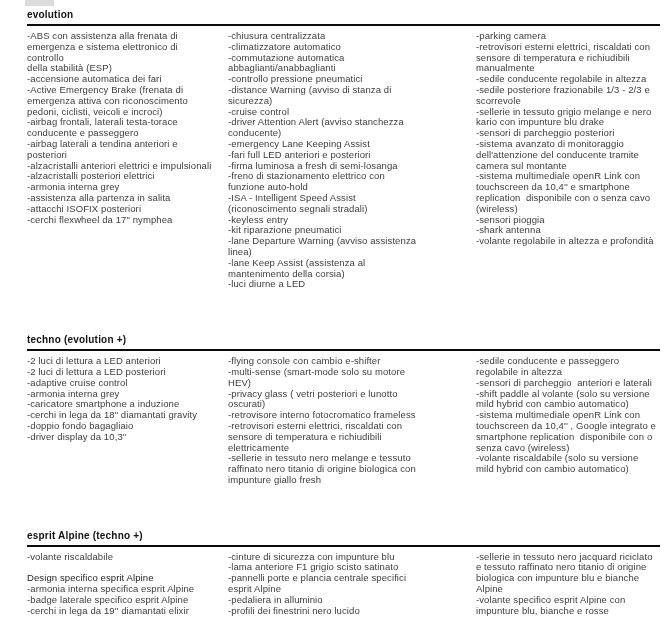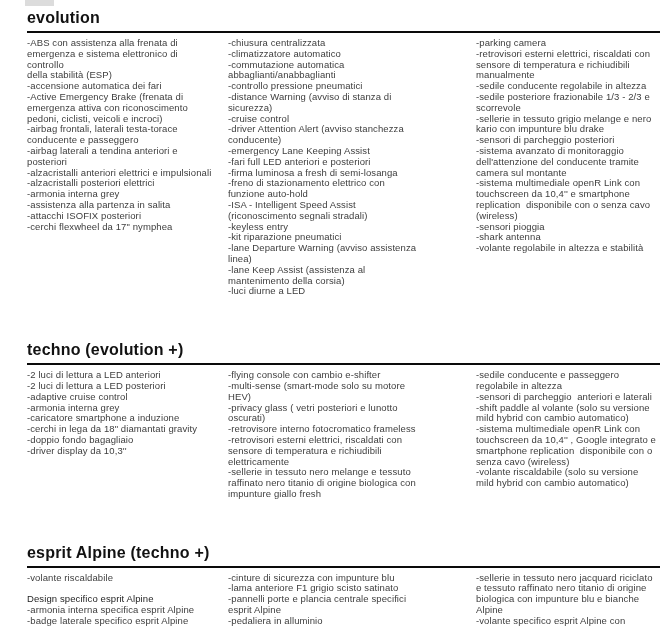--- a/index.html
+++ b/index.html
@@ -29,21 +29,21 @@
   }
   .section {
     margin-bottom: 44px;
   }
   .section:last-child {
     margin-bottom: 0;
   }
   .section-title {
     margin: 0 0 5px 0;
     width: 633px;
-    font-size: 16px;
+    font-size: 10px;
     font-weight: bold;
     letter-spacing: 0.2px;
     color: #121212;
     border-bottom: 2.5px solid #0a0a0a;
     padding-bottom: 4px;
   }
   .columns {
     display: grid;
     grid-template-columns: 201px 204px 228px;
     align-items: start;
@@ -117,21 +117,21 @@
           <div class="item">-parking camera</div>
           <div class="item">-retrovisori esterni elettrici, riscaldati con sensore di temperatura e richiudibili manualmente</div>
           <div class="item">-sedile conducente regolabile in altezza</div>
           <div class="item">-sedile posteriore frazionabile 1/3 - 2/3 e scorrevole</div>
           <div class="item">-sellerie in tessuto grigio melange e nero kario con impunture blu drake</div>
           <div class="item">-sensori di parcheggio posteriori</div>
           <div class="item">-sistema avanzato di monitoraggio dell'attenzione del conducente tramite camera sul montante</div>
           <div class="item">-sistema multimediale openR Link con touchscreen da 10,4'' e smartphone replication  disponibile con o senza cavo (wireless)</div>
           <div class="item">-sensori pioggia</div>
           <div class="item">-shark antenna</div>
-          <div class="item">-volante regolabile in altezza e stabilità</div>
+          <div class="item">-volante regolabile in altezza e profondità</div>
         </div>
     </div>
   </div>
 
   <div class="section">
     <h2 class="section-title">techno (evolution +)</h2>
     <div class="columns">
       <div class="col">
           <div class="item">-2 luci di lettura a LED anteriori</div>
           <div class="item">-2 luci di lettura a LED posteriori</div>

